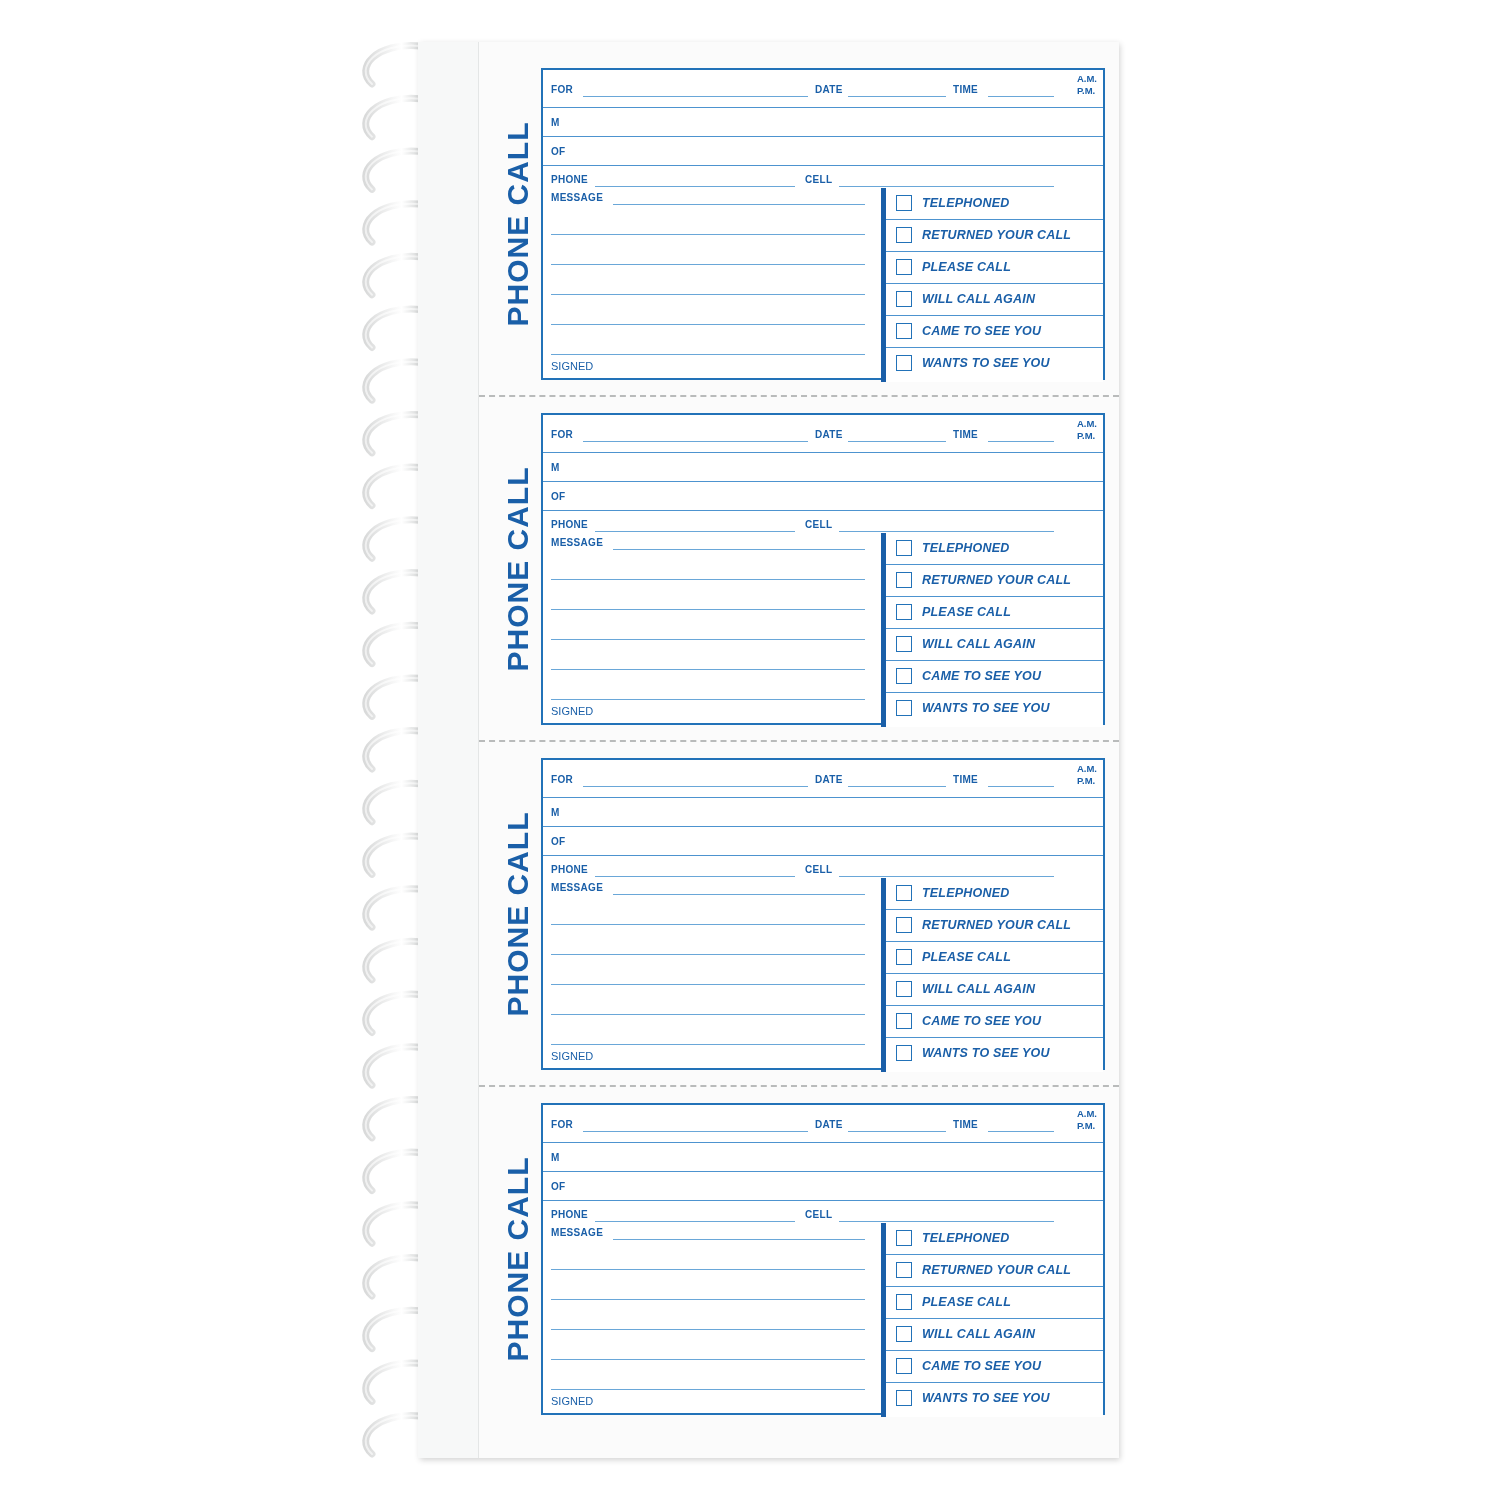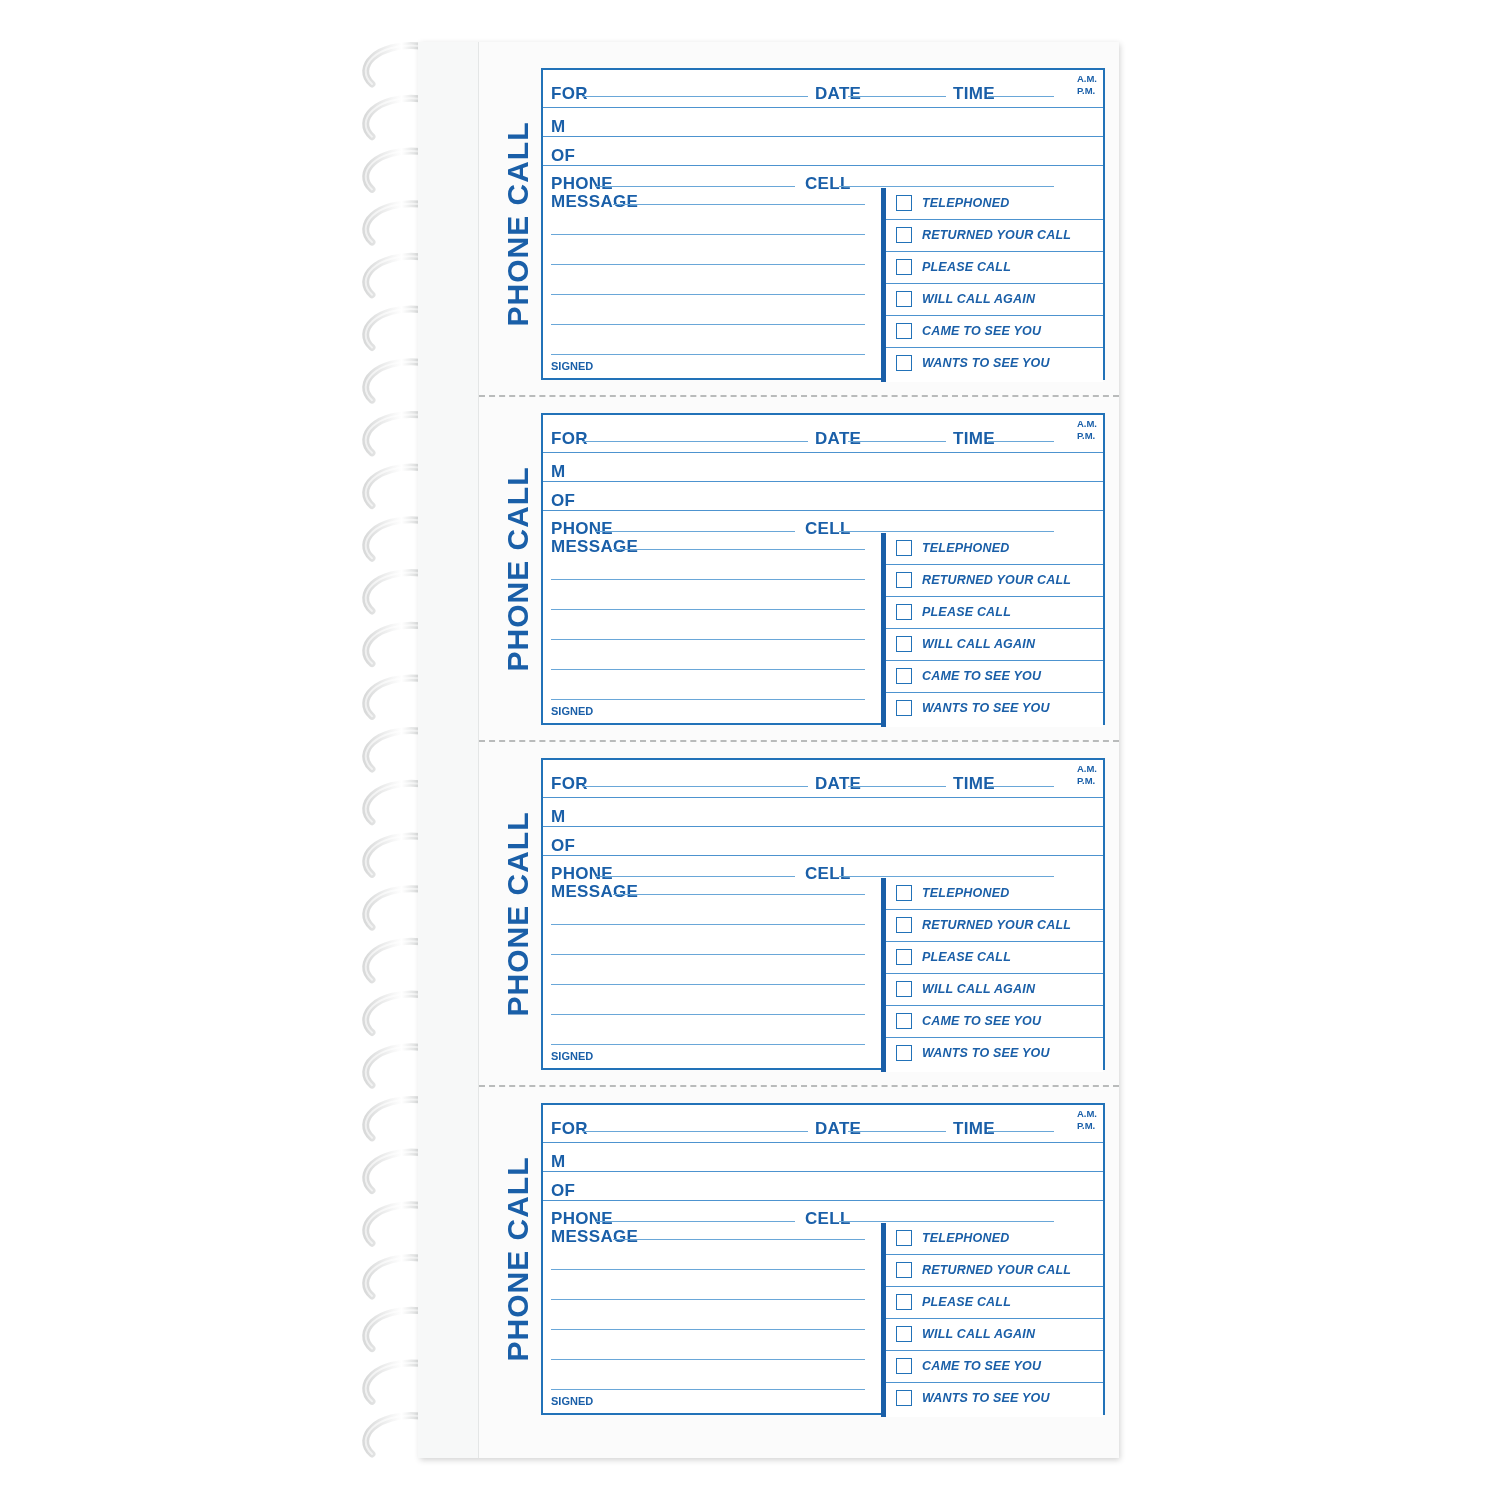--- a/index.html
+++ b/index.html
@@ -84,21 +84,21 @@
   .row{
     position:absolute;
     left:0;width:100%;
     height:30px;
     border-bottom:1px solid #4d93cf;
     box-sizing:border-box;
   }
   .lbl{
     position:absolute;
     color:#1a5fa8;
-    font-size:17px;
+    font-size:10px;
     font-weight:bold;
     letter-spacing:.3px;
     white-space:nowrap;
   }
   .rule{
     position:absolute;
     border-bottom:1px solid #6aa7d8;
     height:0;
   }
   .ampm{
@@ -152,21 +152,21 @@
     left:36px;top:8px;
     font-size:12.5px;
     font-weight:bold;
     color:#1a5fa8;
     letter-spacing:.2px;
     white-space:nowrap;
   }
   .signed{
     position:absolute;
     left:8px;bottom:6px;
-    font-size:11px;font-weight:bold;color:#1a5fa8;
+    font-size:11px;font-weight:normal;color:#1a5fa8;
   }
 </style>
 </head>
 <body>
 
 <div class="page">
 
   <div class="binding">
     <svg class="coil" viewBox="0 0 140 1420">
       <defs>

